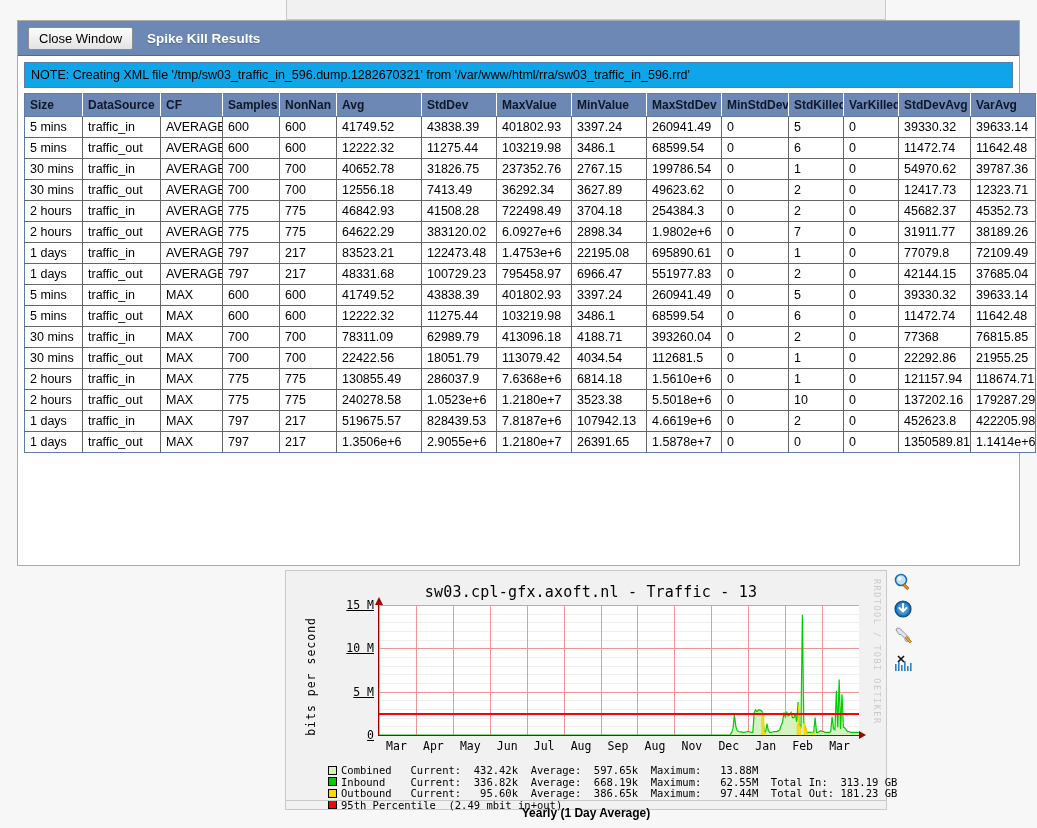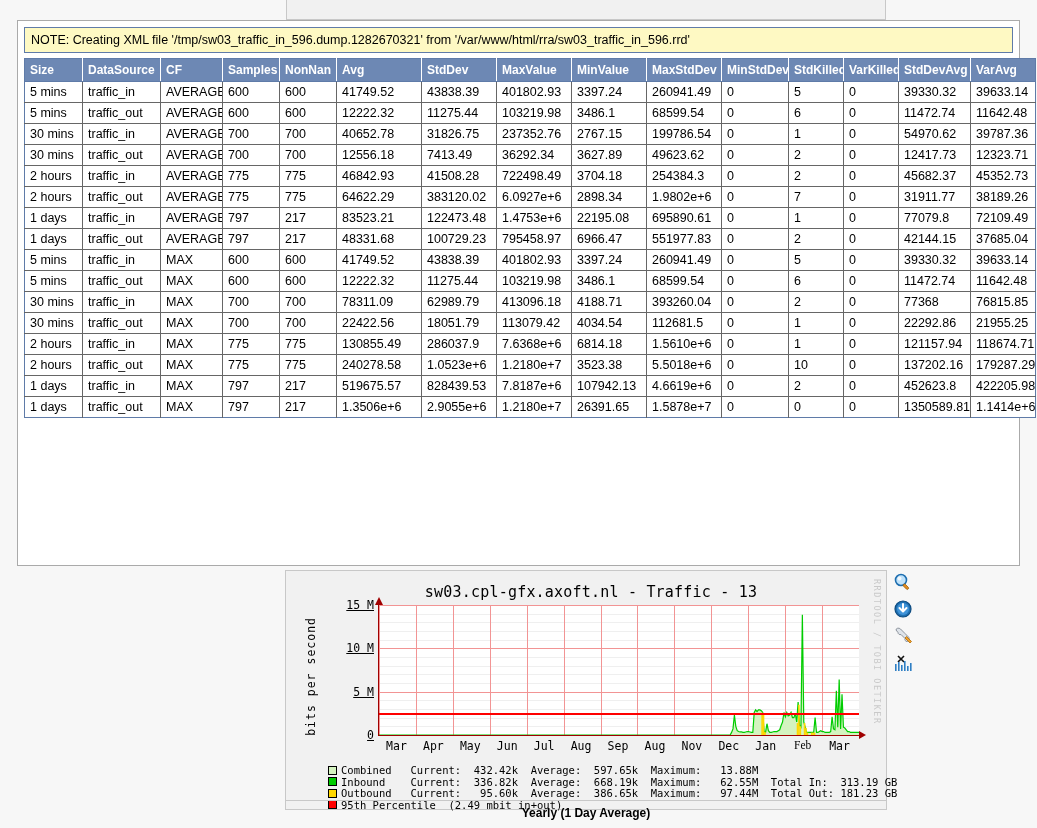--- a/index.html
+++ b/index.html
@@ -52,35 +52,35 @@
   }
   .win-title{
     color:#ffffff;font-weight:bold;font-size:13.5px;margin-left:14px;
     text-shadow:0 1px 1px rgba(0,0,0,.25);
   }
 
   .win-body{padding:6px 6px 6px 6px;}
 
   .note-row{
     border:1px solid #5f7ba8;
-    background:#fef9c3;
+    background:#0ea5e9;
     padding:5px 6px;
     font-size:12.5px;
     margin-bottom:5px;
   }
   .note-row.last{margin-bottom:0;margin-top:5px;}
 
   
   table.spike{
     border-collapse:collapse;width:100%;
     border:1px solid #5f7ba8;
     table-layout:fixed;
   }
   table.spike th{
-    background:#6d88b4;color:#ffffff;font-weight:bold;font-size:12px;
+    background:#6d88b4;color:#0f172a;font-weight:bold;font-size:12px;
     text-align:left;padding:4px 5px;
     border-right:1px solid #ffffff;
     border-bottom:1px solid #5f7ba8;
     white-space:nowrap;overflow:hidden;
   }
   table.spike th:last-child{border-right:none;}
   table.spike td{
     background:#ffffff;color:#000;font-size:12.5px;
     padding:3px 5px;
     border-right:1px solid #666666;
@@ -160,20 +160,24 @@
   <div class="top-graph-box">
     <div class="top-legend legend-mono">
       
       
     </div>
   </div>
 </div>
 
 <div class="window">
 
+  <div class="win-header">
+    <button class="close-btn">Close Window</button>
+    <span class="win-title">Spike Kill Results</span>
+  </div>
 
   <div class="win-body">
 
     <div class="note-row">NOTE: Creating XML file '/tmp/sw03_traffic_in_596.dump.1282670321' from '/var/www/html/rra/sw03_traffic_in_596.rrd'</div>
 
     <table class="spike">
       <colgroup>
         <col class="c0">
           <col class="c1">
           <col class="c2">
@@ -566,21 +570,21 @@
           <div class="xtick" style="left: 55.3846px;">Apr</div>
           <div class="xtick" style="left: 92.3077px;">May</div>
           <div class="xtick" style="left: 129.231px;">Jun</div>
           <div class="xtick" style="left: 166.154px;">Jul</div>
           <div class="xtick" style="left: 203.077px;">Aug</div>
           <div class="xtick" style="left: 240px;">Sep</div>
           <div class="xtick" style="left: 276.923px;">Aug</div>
           <div class="xtick" style="left: 313.846px;">Nov</div>
           <div class="xtick" style="left: 350.769px;">Dec</div>
           <div class="xtick" style="left: 387.692px;">Jan</div>
-          <div class="xtick" style="left: 424.615px; font-family: Liberation Serif, serif;">Feb</div>
+          <div class="xtick" style="left: 424.615px;">Feb</div>
           <div class="xtick" style="left: 461.538px;">Mar</div>
         </div>
     </div>
 
     <div class="graph-legend legend-mono" id="glegend"><div class="line"><span class="sw sw-ltgreen"></span><span>Combined   Current:  432.42k  Average:  597.65k  Maximum:   13.88M</span></div><div class="line"><span class="sw sw-green"></span><span>Inbound    Current:  336.82k  Average:  668.19k  Maximum:   62.55M  Total In:  313.19 GB</span></div><div class="line"><span class="sw sw-yellow"></span><span>Outbound   Current:   95.60k  Average:  386.65k  Maximum:   97.44M  Total Out: 181.23 GB</span></div><div class="line"><span class="sw sw-red"></span><span>95th Percentile  (2.49 mbit in+out)</span></div></div>
   </div>
   <div class="watermark">RRDTOOL / TOBI OETIKER</div>
 </div>
 
 <div class="icon-col">

